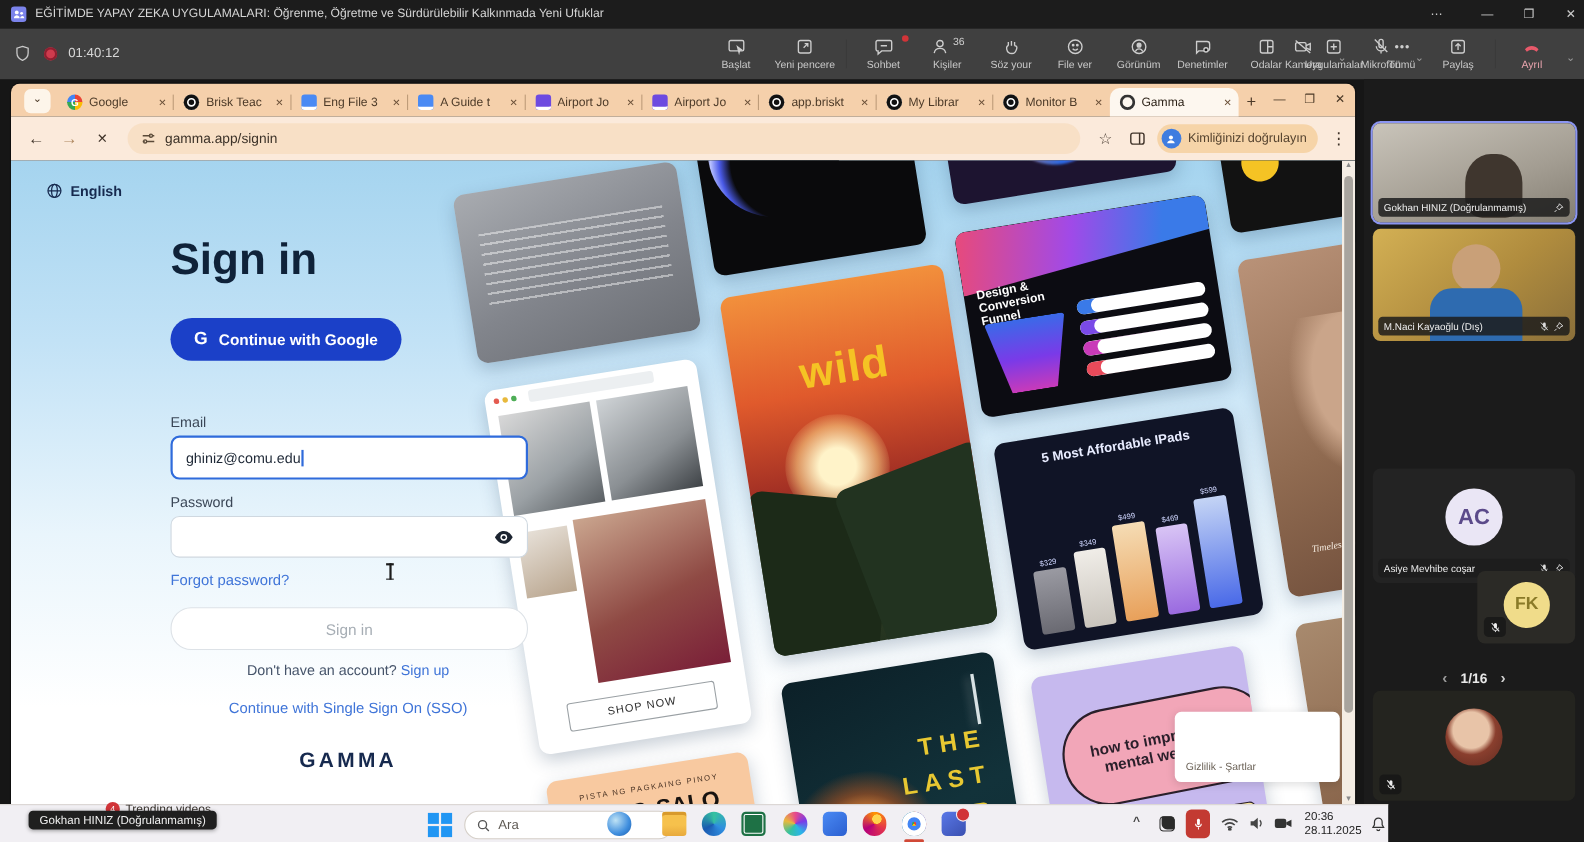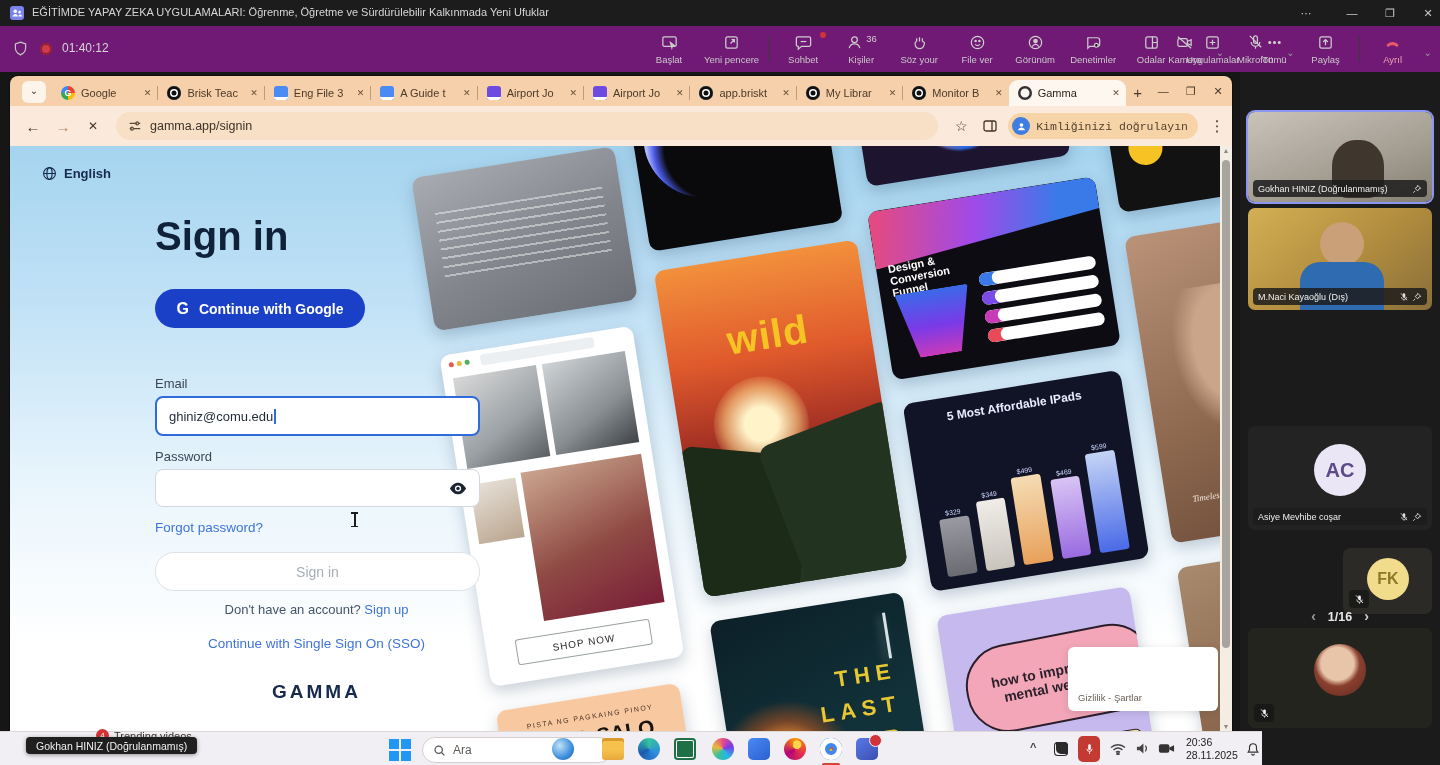--- a/index.html
+++ b/index.html
@@ -1,20 +1,20 @@
 <!DOCTYPE html>
 <html><head>
 <meta charset="utf-8">
 <style>
   html,body{margin:0;padding:0;background:#161616;width:1440px;height:765px;overflow:hidden;
     font-family:"Liberation Sans",sans-serif;-webkit-font-smoothing:antialiased;}
   .abs{position:absolute;}
   
   #titlebar{left:0;top:0;width:1440px;height:26px;background:#1c1c1c;color:#d6d6d6;font-size:11px;}
-  #toolbar{left:0;top:26px;width:1440px;height:46px;background:#701a75;}
+  #toolbar{left:0;top:26px;width:1440px;height:46px;background:#404040;}
   .tbtn{display:flex;flex-direction:column;align-items:center;justify-content:center;gap:2px;
     color:#c9c9c9;font-size:9.5px;min-width:46px;padding:0 6px;position:relative;cursor:default;}
   .tbtn svg{width:19px;height:19px;stroke:#cdcdcd;fill:none;stroke-width:1.3;}
   .tdiv{width:1px;height:26px;background:#3a3a3a;margin:10px 4px 0 4px;}
   .chev{color:#9a9a9a;font-size:10px;margin:0 2px;align-self:center;padding-top:6px;}
   .winctl{color:#c9c9c9;font-size:11px;width:28px;text-align:center;line-height:26px;}
   
   #browser{left:10px;top:76px;width:1222px;height:655px;border-radius:8px 8px 0 0;overflow:hidden;
     box-shadow:0 0 0 1px rgba(0,0,0,.35);}
   #tabstrip{left:0;top:0;width:1222px;height:30px;background:#f5d0ab;display:flex;align-items:flex-end;}
@@ -23,21 +23,21 @@
   .tab .lbl{white-space:nowrap;overflow:hidden;flex:1;}
   .tab .x{font-size:9px;color:#6b5038;flex:none;}
   .tab.active{background:#fdf7ef;border-radius:9px 9px 0 0;width:104px;color:#2d2318;}
   .tsep{width:1px;height:14px;background:rgba(90,60,30,.35);margin-bottom:6px;flex:none;}
   .fav{width:14px;height:14px;flex:none;border-radius:50%;position:relative;}
   #navbar{left:0;top:30px;width:1222px;height:40px;background:#fbeadb;display:flex;align-items:center;}
   .navic{font-size:15px;color:#40342a;width:30px;text-align:center;}
   #urlbox{height:28px;flex:1;background:#f8e0c6;border-radius:14px;margin:13px 8px;display:flex;
     align-items:center;color:#3c3228;font-size:12.5px;gap:8px;padding:0 12px;}
   #idchip{height:26px;background:#f6d4a8;border-radius:13px;display:flex;align-items:center;gap:6px;
-    padding:0 10px 0 4px;color:#54422e;font-size:11.5px;margin:0 4px;font-family:Liberation Mono, monospace;}
+    padding:0 10px 0 4px;color:#54422e;font-size:11.5px;margin:0 4px;}
   
   #page{left:0;top:70px;width:1222px;height:585px;overflow:hidden;
     background:linear-gradient(180deg,#a5d4ef 0%,#c2e2f6 28%,#e9f5fc 58%,#ffffff 85%);}
   .link{color:#3f74d8;}
   #gbtn{left:145px;top:143px;width:210px;height:39px;background:#1b40c8;border-radius:20px;color:#fff;
     font-size:14px;font-weight:bold;display:flex;align-items:center;justify-content:center;gap:10px;}
   .input{background:#fff;border-radius:8px;height:36px;display:flex;align-items:center;padding:0 12px;font-size:13px;color:#1f2937;}
   #signinbtn{left:145px;top:406px;width:323px;height:37px;background:#fff;border:1.5px solid #dde2e7;
     border-radius:19px;color:#a7aeb5;font-size:14px;display:flex;align-items:center;justify-content:center;}
   
@@ -509,21 +509,21 @@
           <line x1="8" y1="12" x2="8" y2="14" stroke="#ddd" stroke-width="1.2"></line>
           <line x1="3" y1="2" x2="13" y2="13" stroke="#ddd" stroke-width="1.4"></line>
         </svg>
       <svg width="10" height="10" viewBox="0 0 16 16" fill="none" stroke="#ddd" stroke-width="1.4">
           <path d="M9 2l5 5-3 1-2 3-4-4 3-2z"></path>
           <line x1="5" y1="11" x2="2" y2="14"></line>
         </svg>
     </div>
   </div>
 
-  <div class="tile" style="top:476px;left:103px;height:66px;width:89px;background:#2b2a26;">
+  <div class="tile" style="top:447px;left:103px;height:66px;width:89px;background:#2b2a26;">
     <div class="avc" style="position:absolute;left:24px;top:10px;width:42px;height:42px;background:#f0dc8a;color:#8a7a28;font-size:16px;">FK</div>
     <div class="micbadge">
       <svg width="11" height="11" viewBox="0 0 16 16" fill="#eee">
           <rect x="6" y="2" width="4" height="7" rx="2"></rect>
           <path d="M4 8a4 4 0 008 0" fill="none" stroke="#eee" stroke-width="1.2"></path>
           <line x1="8" y1="12" x2="8" y2="14" stroke="#eee" stroke-width="1.2"></line>
           <line x1="3" y1="2" x2="13" y2="13" stroke="#eee" stroke-width="1.4"></line>
         </svg>
     </div>
   </div>

